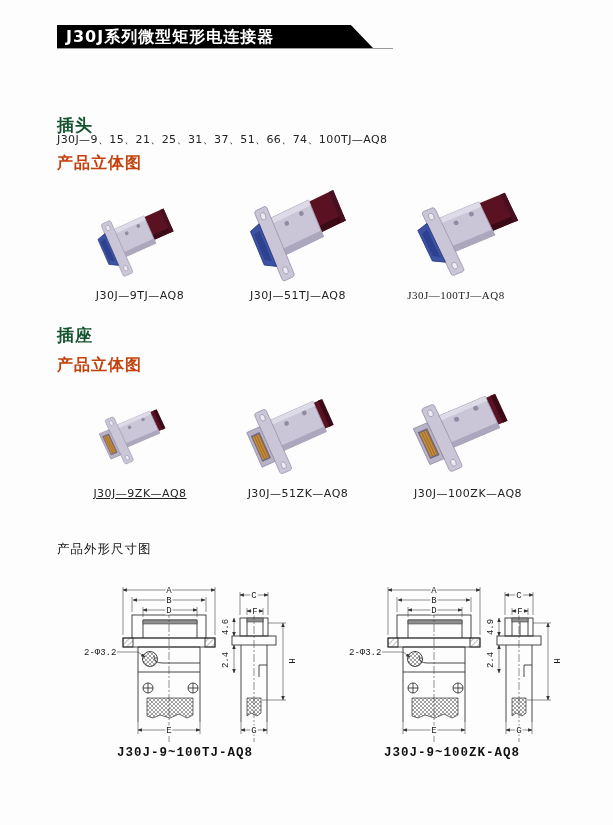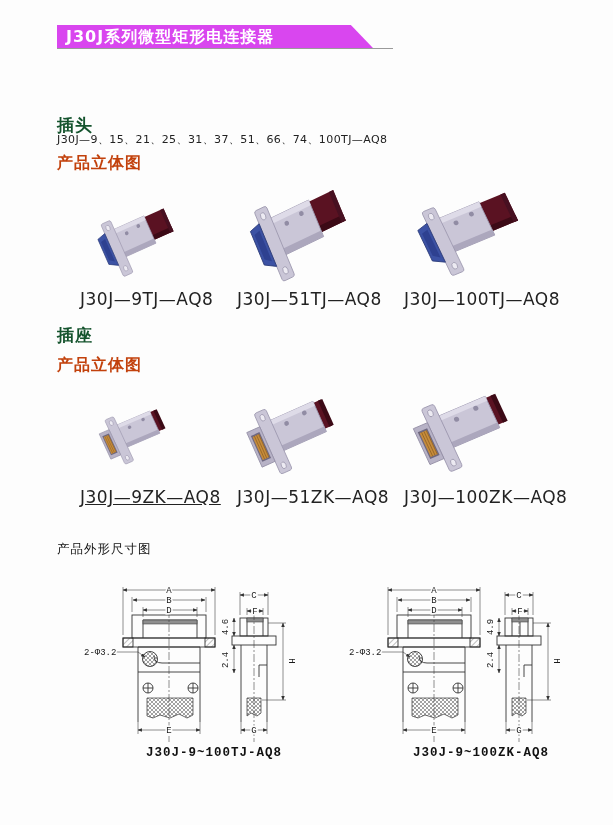--- a/index.html
+++ b/index.html
@@ -2,35 +2,35 @@
 <html><head>
 <meta charset="utf-8">
 <style>
   html,body{margin:0;padding:0;background:#ffffff;}
   .page{
     position:relative;width:613px;height:825px;background:#fdfdfd;
     font-family:"DejaVu Sans","Liberation Sans",sans-serif;color:#1a1a1a;overflow:hidden;
   }
   .abs{position:absolute;}
   .header-bar{
-    left:57px;top:25px;width:316px;height:23px;background:#d946ef;
+    left:57px;top:25px;width:316px;height:23px;background:#000000;
     clip-path:polygon(0 0,93% 0,100% 100%,0 100%);
     color:#ffffff;font-size:16px;font-weight:bold;line-height:23px;
     padding-left:9px;box-sizing:border-box;letter-spacing:1px;white-space:nowrap;
   }
   .header-underline{left:57px;top:48px;width:336px;height:1px;background:#9a9a9a;}
   .subtitle{left:57px;top:82px;color:#17479e;font-size:12.5px;font-weight:bold;letter-spacing:0.5px;white-space:nowrap;}
   .sec-heading{color:#14532d;font-size:17px;font-weight:bold;letter-spacing:1px;}
   .models{font-size:11px;color:#222;letter-spacing:0.4px;white-space:nowrap;}
   .view-label{font-size:16px;font-weight:bold;color:#c2410c;letter-spacing:1px;}
-  .img-caption{font-size:17px;color:#222;letter-spacing:0.5px;white-space:nowrap;}
+  .img-caption{font-size:11px;color:#222;text-align:center;letter-spacing:0.5px;white-space:nowrap;}
   .dim-heading{font-size:12.5px;font-weight:normal;color:#111;letter-spacing:1px;}
   .draw-caption{
     font-family:"Liberation Mono","DejaVu Sans Mono",monospace;
-    font-size:12.5px;font-weight:bold;color:#111;text-align:center;letter-spacing:1px;white-space:nowrap;margin-left:29px;
+    font-size:12.5px;font-weight:bold;color:#111;text-align:center;letter-spacing:1px;white-space:nowrap;
   }
   svg text{
     font-family:"Liberation Mono","DejaVu Sans Mono",monospace;
     fill:#1a1a1a;
   }
   .dimtxt{font-size:9px;paint-order:stroke;stroke:#fdfdfd;stroke-width:3px;}
 </style>
 </head>
 <body>
 
@@ -93,21 +93,21 @@
       <rect x="29" y="20" width="17" height="92" rx="3" fill="#cac6d7" stroke="#9d98af" stroke-width="1"></rect>
       <ellipse cx="37.5" cy="30" rx="3.2" ry="4.6" fill="#eceaf2" stroke="#918ca4" stroke-width="0.8"></ellipse>
       <ellipse cx="37.5" cy="101" rx="3.2" ry="4.6" fill="#eceaf2" stroke="#918ca4" stroke-width="0.8"></ellipse>
       <polygon points="15,40 29,36 29,92 15,84" fill="#3c52a4" stroke="#2a3a78" stroke-width="1"></polygon>
       <polygon points="18,46 26,44 26,84 18,78" fill="#2e4190"></polygon>
     </g>
   </svg>
 
   <div class="abs img-caption" style="left:80px;top:289px;width:120px;">J30J—9TJ—AQ8</div>
   <div class="abs img-caption" style="left:237px;top:289px;width:122px;">J30J—51TJ—AQ8</div>
-  <div class="abs img-caption" style="left:404px;top:289px;width:128px;">J30J—100TJ—AQ8</div>
+  <div class="abs img-caption" style="left:392px;top:289px;width:128px;font-family:Liberation Serif, serif;">J30J—100TJ—AQ8</div>
 
   <div class="abs sec-heading" style="left:57px;top:324px;">插座</div>
   <div class="abs view-label" style="left:57px;top:355px;">产品立体图</div>
 
   <svg class="abs" style="left:94px;top:394px;" width="90" height="76" viewBox="0 0 150 132" preserveAspectRatio="none">
     <g transform="rotate(-24 75 66)">
       <rect x="104" y="42" width="12" height="36" fill="#5a1222"></rect>
       <rect x="112" y="42" width="6" height="36" fill="#3c0a16"></rect>
       <rect x="46" y="40" width="60" height="42" fill="#cac6d7" stroke="#9d98af" stroke-width="1"></rect>
       <rect x="46" y="40" width="60" height="6" fill="#dedbe8"></rect>

